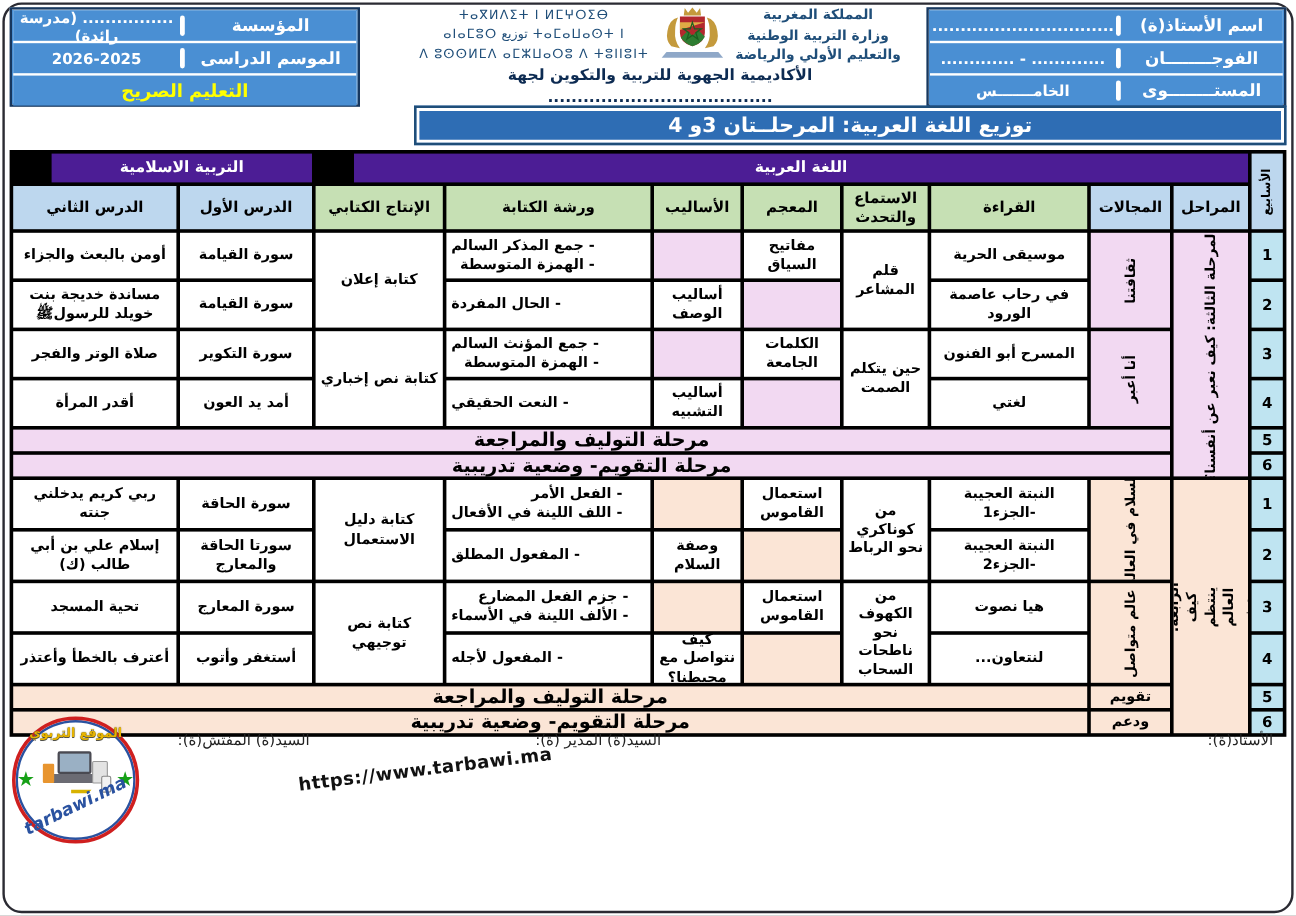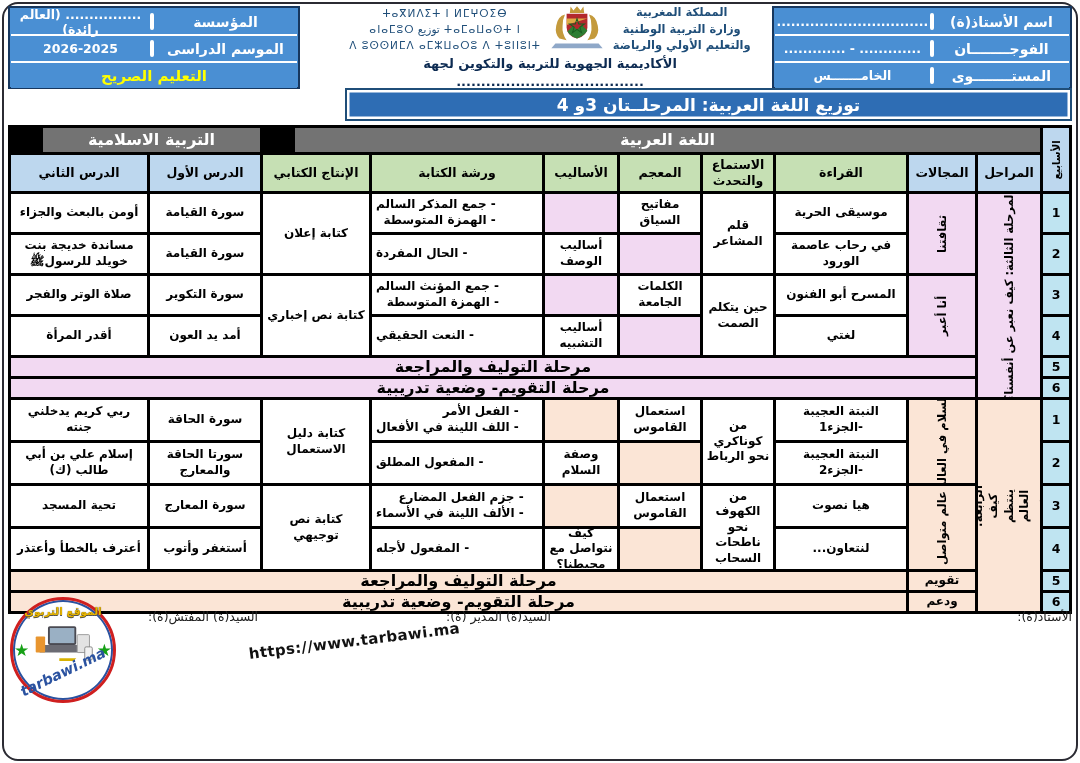--- a/index.html
+++ b/index.html
@@ -35,37 +35,37 @@
     display:flex; align-items:center; justify-content:center; color:#fff; font-weight:bold; font-size:17px; }
 
   
   .grid-table { position:absolute; top:125px; right:8px; left:8px;
     display:grid; direction:rtl; background:#000; padding:3px; gap:3px;
     grid-template-columns:26px 62px 66px 130px 70px 80px 72px 170px 106px 110px 1fr;
     grid-template-rows:24px 36px repeat(4,38px) 18px 18px repeat(4,40px) 18px 18px; }
   .c { display:flex; align-items:center; justify-content:center; text-align:center;
     background:#fff; color:#000; font-weight:bold; font-size:12px; line-height:1.3; padding:1px 3px; }
   .hdr { font-size:12.5px; }
-  .bandblue { background:#737373; color:#fff; font-size:16px;margin-left:32px; }
+  .bandblue { background:#4c1d95; color:#fff; font-size:13px;margin-left:32px; }
   .g  { background:#c6e0b4; }
   .lb { background:#bdd7ee; }
   .pk { background:#f2d9f2; }
   .pc { background:#fbe5d6; }
   .wk { background:#bfe4f1; font-size:12.5px; }
   .band { font-size:16px; }
   .ws { justify-content:flex-end; text-align:right; white-space:pre-line; padding-left:4px; }
   .rot { position:relative; overflow:hidden; }
   .rot > span { position:absolute; top:50%; left:50%; transform:translate(-50%,-50%) rotate(-90deg);
     white-space:nowrap; font-weight:bold; font-size:11.5px; }
   .rot.small > span { font-size:10px; }
   .rot.two > span { white-space:pre-line; line-height:1.35; text-align:center; }
 
   
   .sig { position:absolute; top:609px; font-size:12.5px; color:#222; }
-  .sig-teacher { right:8px; }
+  .sig-teacher { right:19px; }
   .sig-director { left:446px; }
   .sig-inspector { left:148px; }
   .site-url { position:absolute; left:248px; top:632px; direction:ltr; font-weight:bold; font-size:15px;
     color:#111; transform:rotate(-7deg); letter-spacing:.4px; }
 
   .logo { position:absolute; left:10px; top:597px; width:106px; height:106px; border-radius:50%;
     background:#fff; border:3px solid #cf1f1f; box-shadow:inset 0 0 0 2px #2a52a0; }
   .logo-caption { position:absolute; top:5px; left:0; right:0; text-align:center;
     color:#e8b400; font-weight:bold; font-size:10.5px; text-shadow:0 0 1px #3a3a00, 0 1px 0 #555; }
   .logo-star { position:absolute; top:40%; font-size:17px; color:#16a016; }
@@ -122,21 +122,21 @@
       </div>
     </div>
     <div class="academy-line">الأكاديمية الجهوية للتربية والتكوين لجهة ......................................</div>
     <div class="directorate-line">المديرية الإقليمية ......................................</div>
   </div>
 
   <div class="box school-box">
     <div class="box-row">
       <span class="box-label" style="flex-basis:50%">المؤسسة</span>
       <span class="box-sep"></span>
-      <span class="box-value">................ (العالم رائدة)</span>
+      <span class="box-value">................ (مدرسة رائدة)</span>
     </div>
     <div class="box-row">
       <span class="box-label" style="flex-basis:50%">الموسم الدراسى</span>
       <span class="box-sep"></span>
       <span class="box-value ltr">2026-2025</span>
     </div>
     <div class="box-row banner-row">
       <span class="banner-text">التعليم الصريح</span>
     </div>
   </div>

